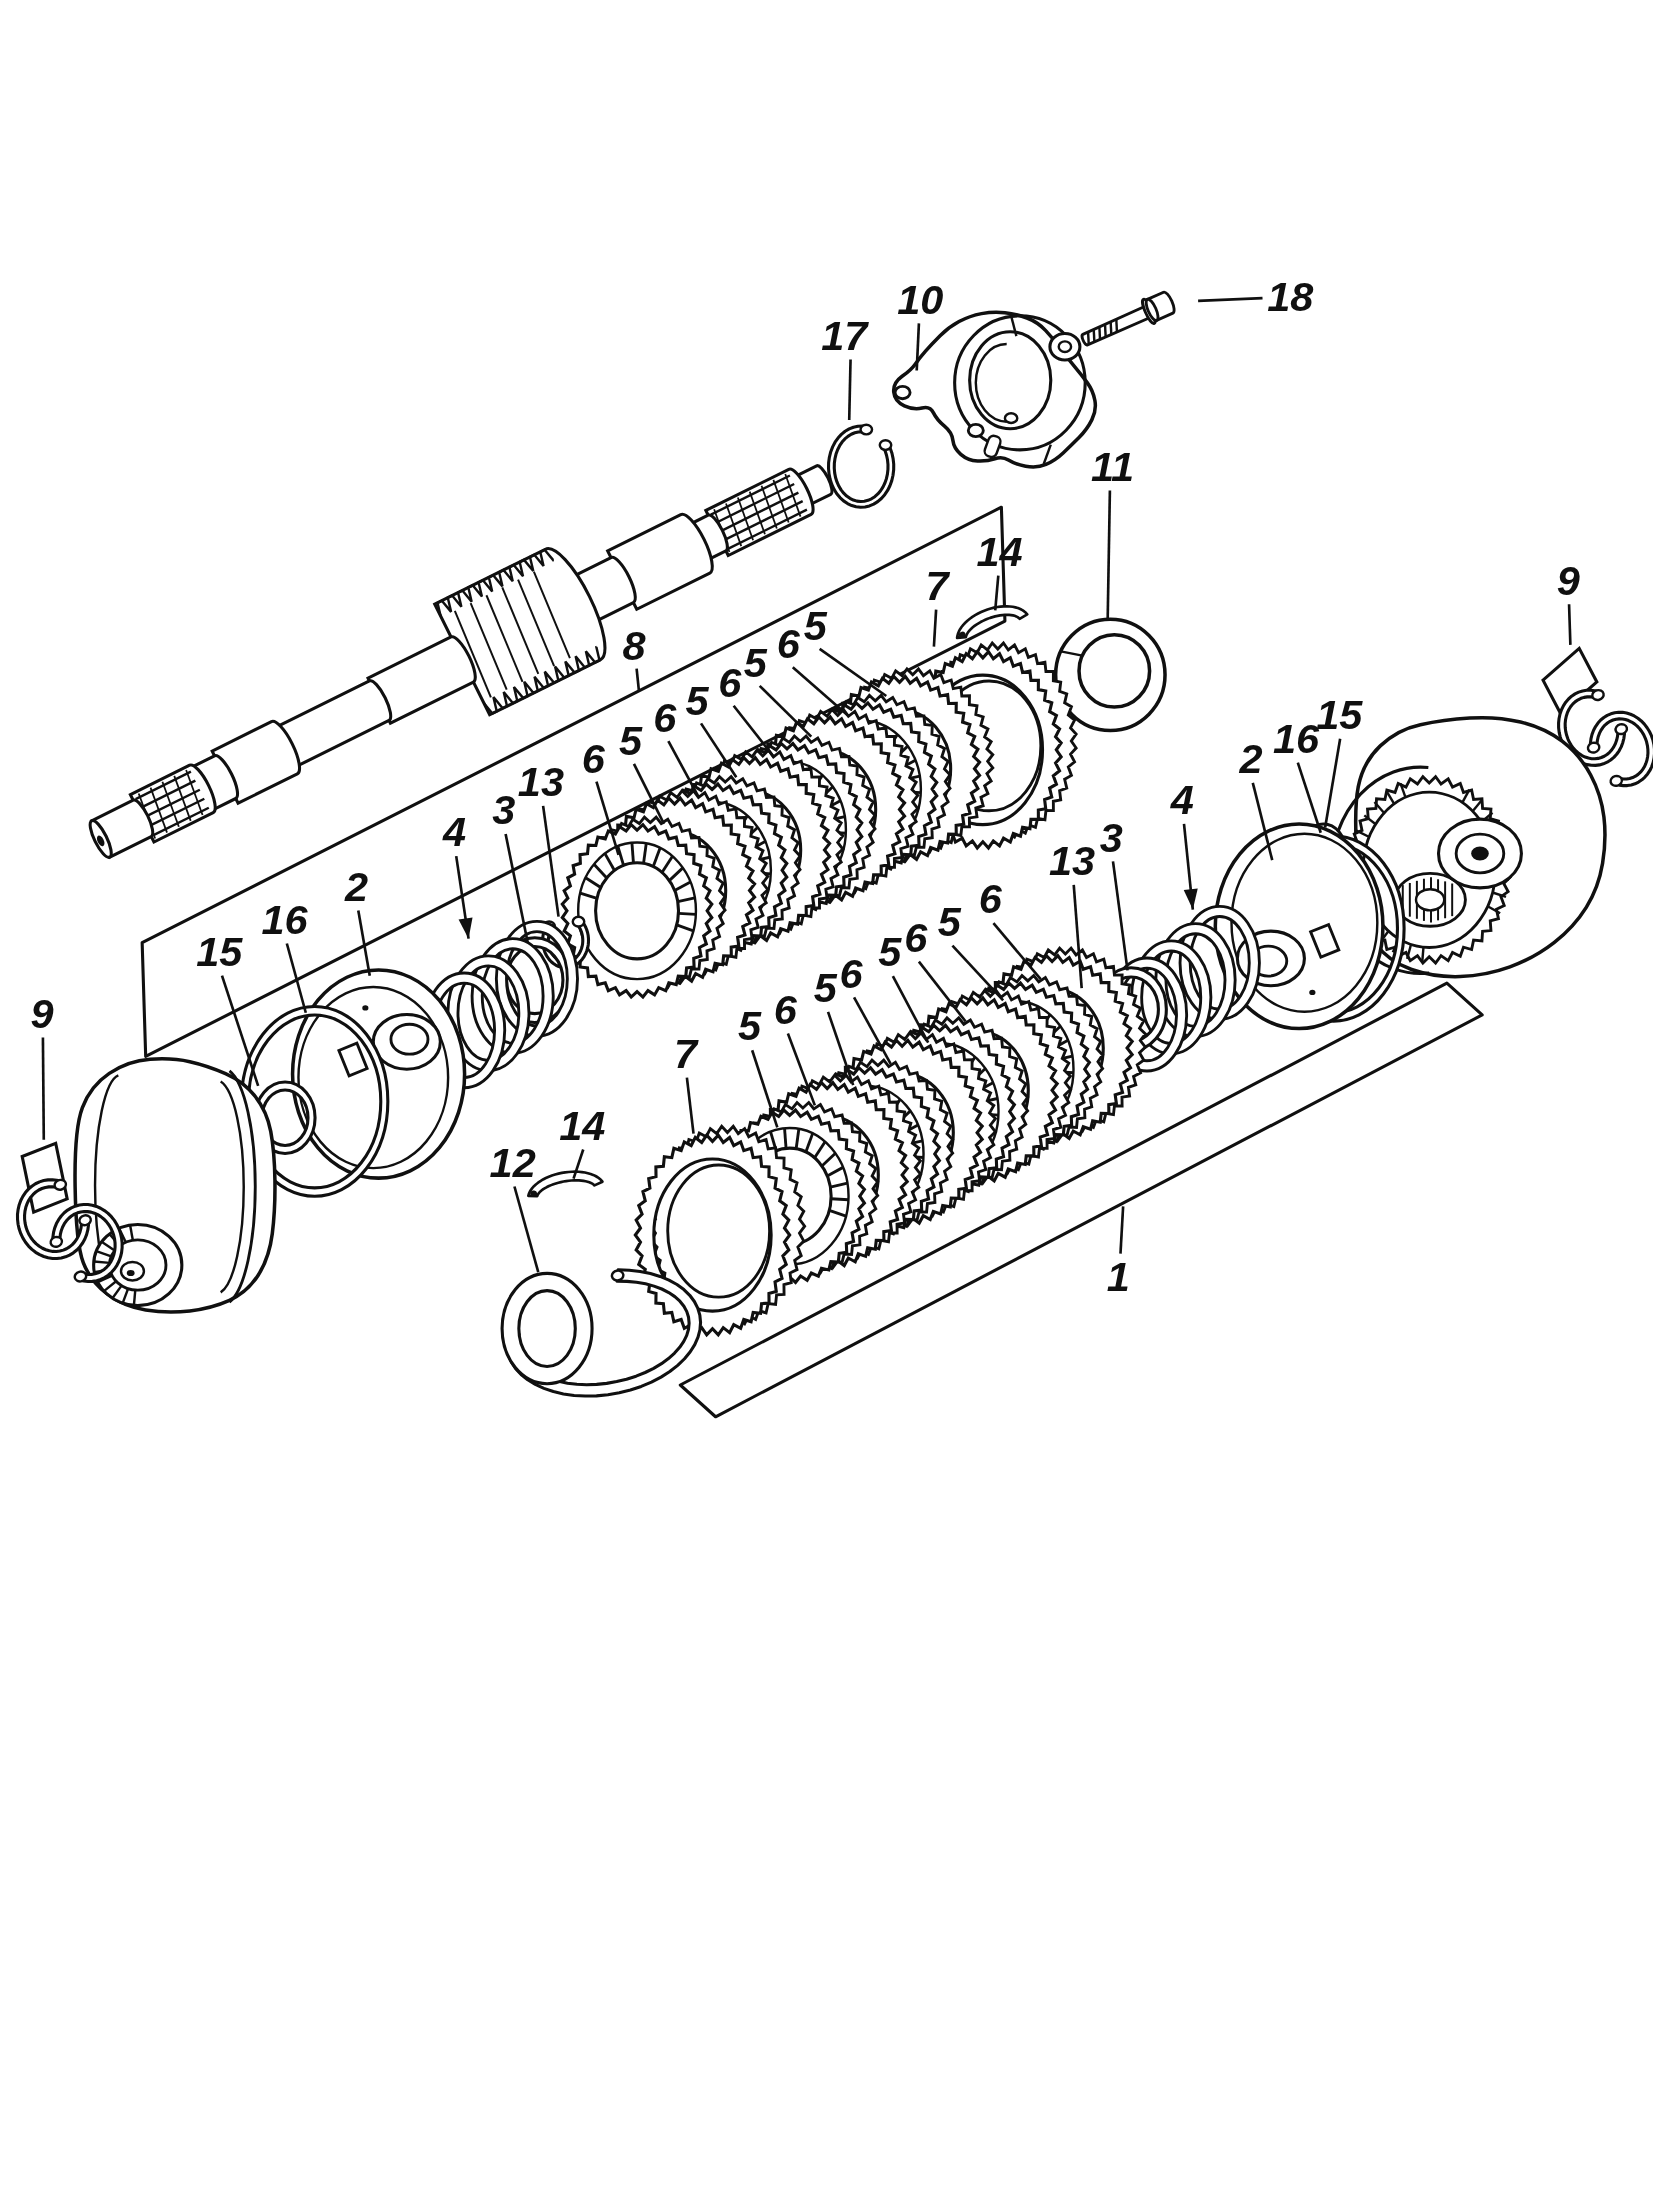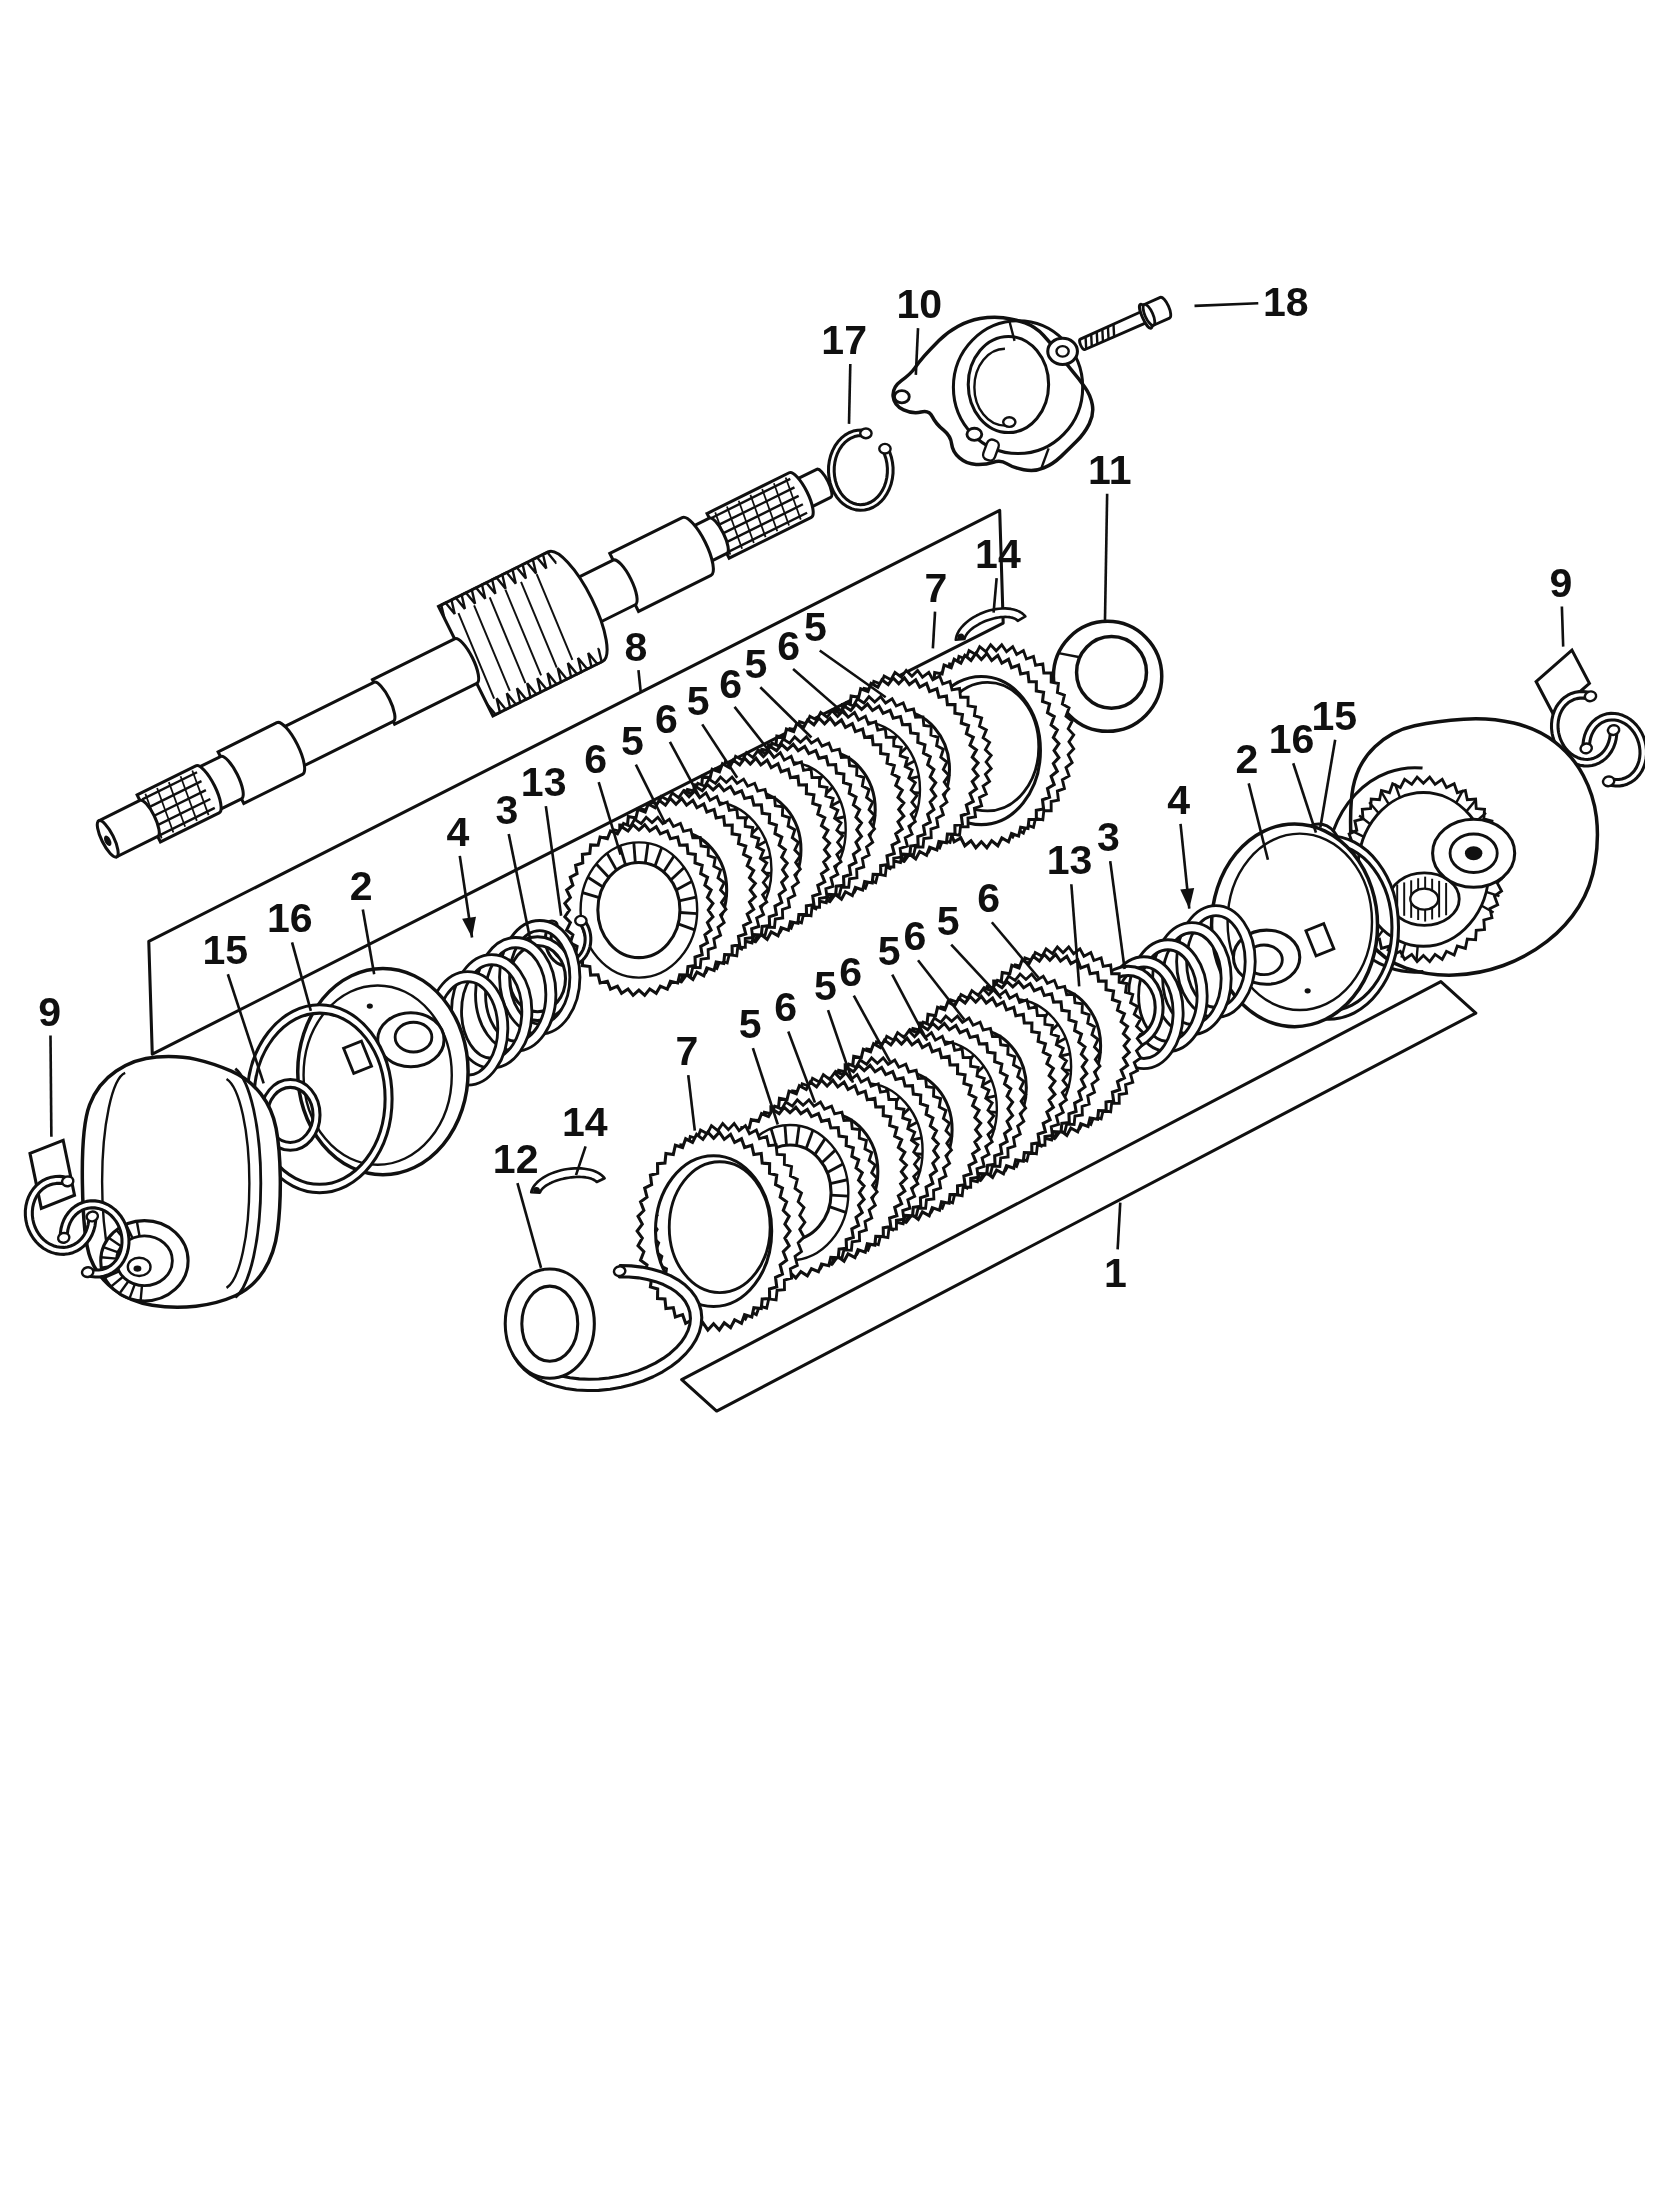--- a/index.html
+++ b/index.html
@@ -1,17 +1,17 @@
 <!DOCTYPE html>
 <html style="font-size:7px"><head>
 <meta charset="utf-8">
 <style>
   html,body{margin:0;padding:0;background:#ffffff;}
   .sr-only{position:absolute;width:0.4px;height:0.4px;overflow:hidden;clip:rect(0 0 0 0);}
-  figure{margin:8px;}
+  figure{margin:0;font-style:italic;}
   svg{display:block;width:100%;height:auto;background:#ffffff;}
   text.callout{font-family:"Liberation Sans", sans-serif;font-weight:bold;fill:#101010;}
 </style>
 </head>
 <body>
 
 <figure>
   <figcaption class="sr-only">Exploded parts diagram - clutch assembly with mainshaft</figcaption>
   <svg id="diagram" xmlns="http://www.w3.org/2000/svg" role="img" viewBox="0 0 3747 4996" width="1654" height="2205">
       <g>

